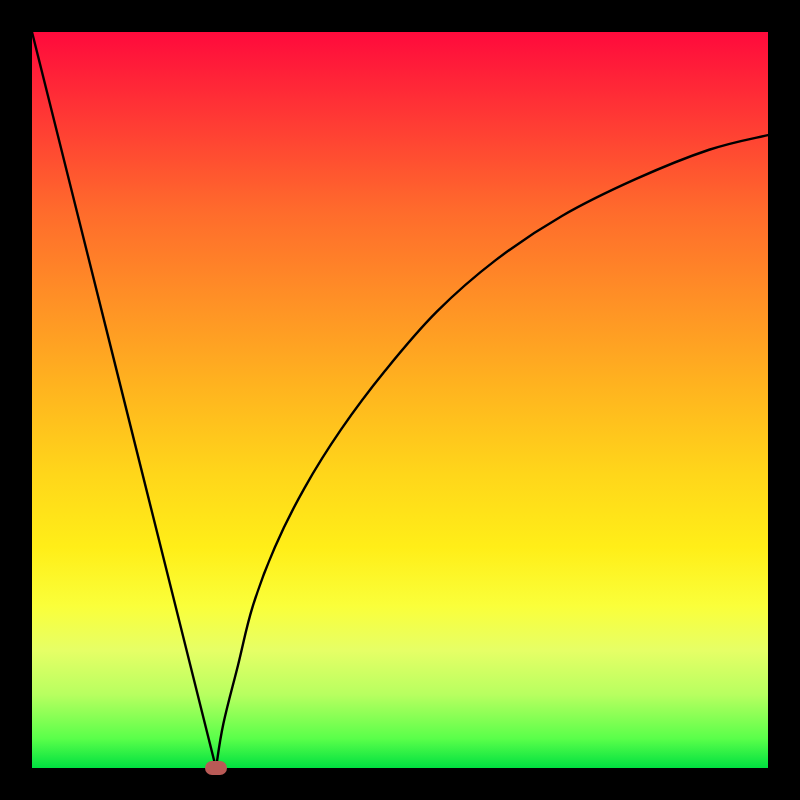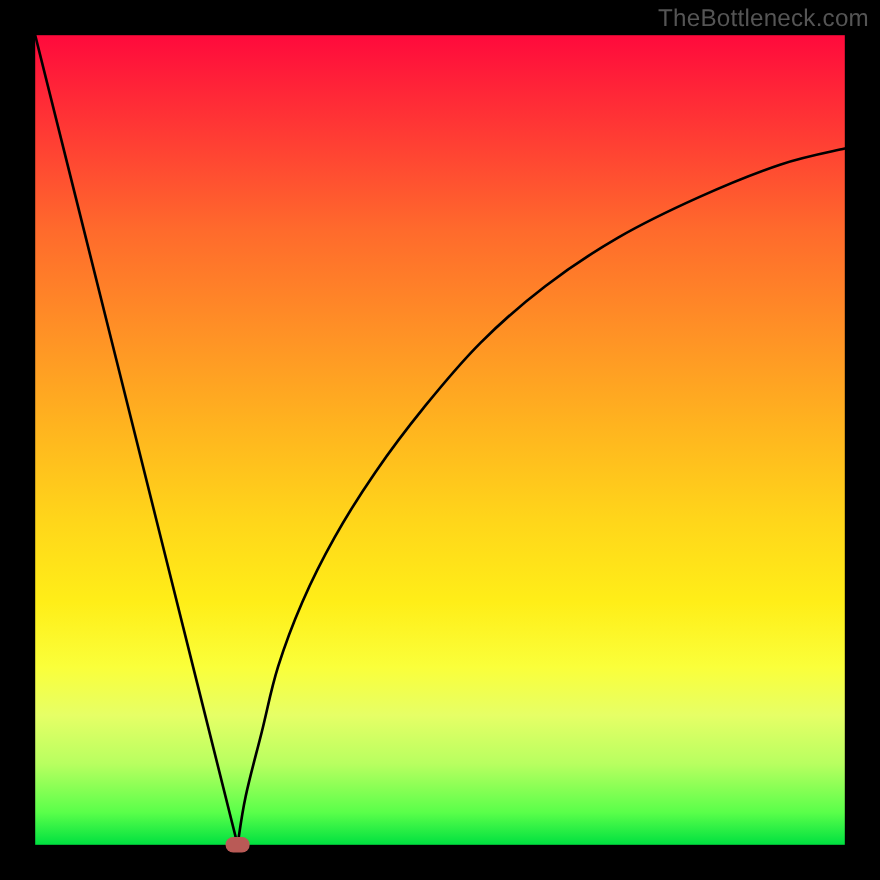--- a/index.html
+++ b/index.html
@@ -72,21 +72,20 @@
     height: 14px;
     border-radius: 7px;
     background: #b95a56;
     transform: translate(-50%, -50%);
   }
 </style>
 </head>
 <body>
 
 <div class="frame">
-  <div class="watermark">TheBottleneck.com</div>
 
   <div class="plot-area">
     <svg class="curves" viewBox="0 0 736 736">
       <path id="left-branch" class="curve-stroke" d="M0.00 0.00 L36.80 147.20 L73.60 294.40 L110.40 441.60 L147.20 588.80 L184.00 736.00"></path>
       <path id="right-branch" class="curve-stroke" d="M184.00 736.00 C185.32 728.05, 187.39 710.39, 191.36 691.84 C195.33 673.29, 200.78 654.16, 206.08 632.96 C211.38 611.76, 214.18 595.28, 220.80 574.08 C227.42 552.88, 233.61 536.40, 242.88 515.20 C252.15 494.00, 260.40 477.52, 272.32 456.32 C284.24 435.12, 294.55 418.64, 309.12 397.44 C323.69 376.24, 336.06 359.76, 353.28 338.56 C370.50 317.36, 384.93 299.55, 404.80 279.68 C424.67 259.81, 441.16 245.38, 463.68 228.16 C486.20 210.94, 504.75 198.57, 529.92 184.00 C555.09 169.43, 577.02 159.12, 603.52 147.20 C630.02 135.28, 653.27 125.71, 677.12 117.76 C700.97 109.81, 725.40 105.69, 736.00 103.04"></path>
     </svg>
     <div id="marker" class="marker" style="left: 184px; top: 736px;"></div>
   </div>
 </div>
 

